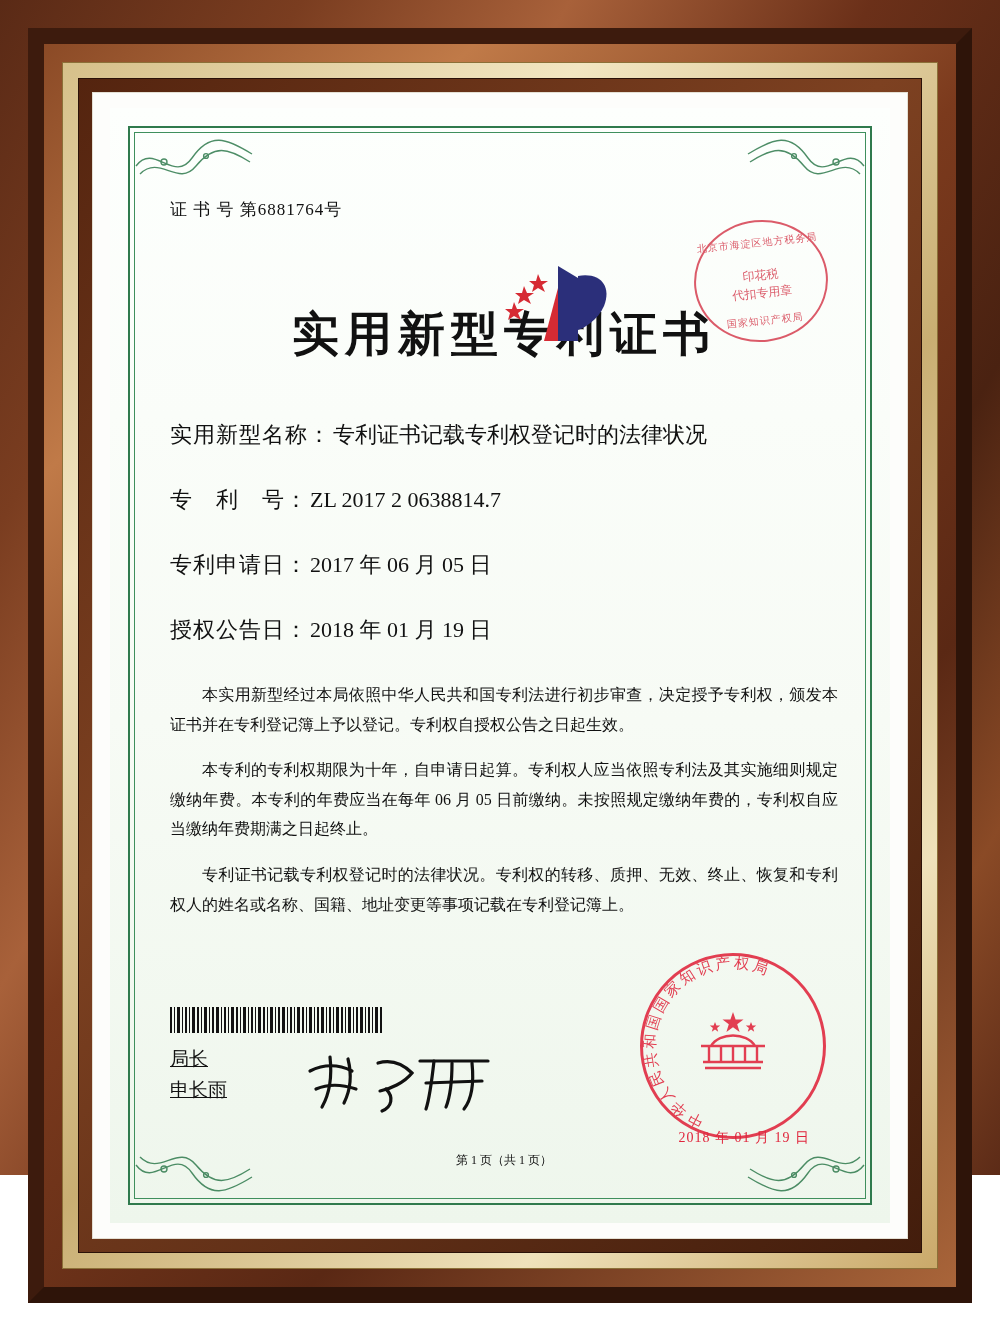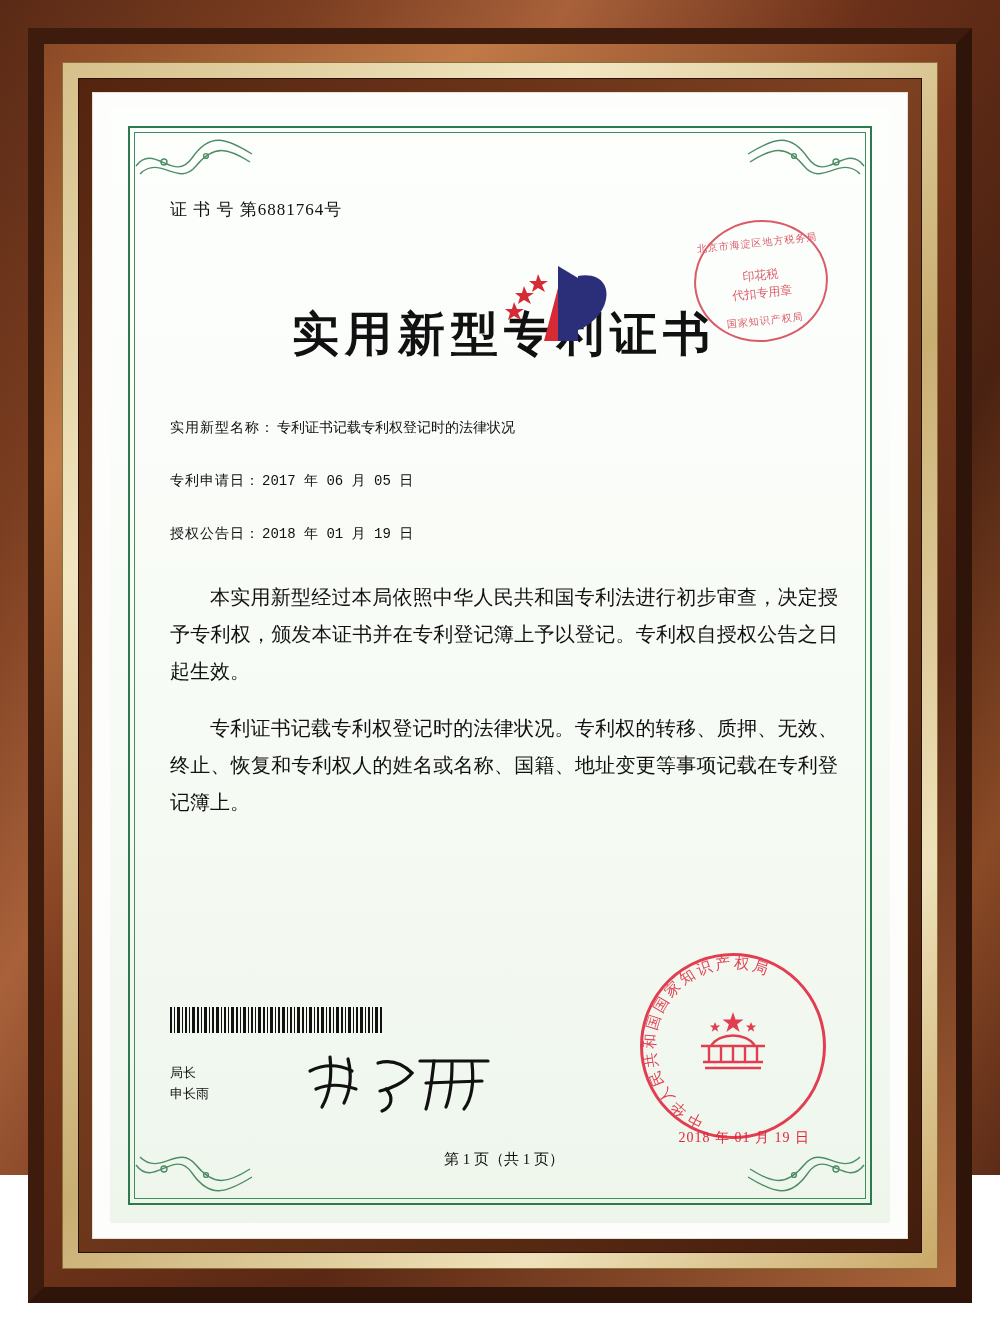--- a/index.html
+++ b/index.html
@@ -85,49 +85,49 @@
   .stamp-tax .st-bot{font-size:10px;margin-top:12px;letter-spacing:1px;}
 
   .title{
     text-align:center;margin-top:82px;
     font-size:47px;font-weight:bold;letter-spacing:6px;color:#111;
     font-family:"DejaVu Serif", serif;
   }
 
   .fields{margin-top:52px;}
   .field{
-    display:flex;font-size:14px;color:#111;margin-bottom:32px;line-height:1.5;font-family:Liberation Mono, monospace;
+    display:flex;font-size:22px;color:#111;margin-bottom:32px;line-height:1.5;
   }
   .f-label{white-space:nowrap;letter-spacing:1px;}
   .f-value{margin-left:2px;}
 
-  .paras{margin-top:34px;font-size:20px;line-height:1.85;color:#111;text-align:justify;}
+  .paras{margin-top:34px;font-size:16px;line-height:1.85;color:#111;text-align:justify;}
   .para{text-indent:2em;}
 
   .barcode{position:absolute;left:0;bottom:150px;width:215px;height:26px;}
   .barcode svg{width:100%;height:100%;display:block;}
 
-  .sign-block{position:absolute;left:0;bottom:78px;font-size:13px;line-height:1.6;color:#111;}
+  .sign-block{position:absolute;left:0;bottom:78px;font-size:19px;line-height:1.6;color:#111;text-decoration:underline;}
   .sign-img{position:absolute;left:130px;bottom:68px;width:200px;height:70px;color:#111;}
   .sign-img svg{width:100%;height:100%;}
 
   .stamp-gov{
     position:absolute;right:12px;bottom:44px;width:180px;height:180px;
     border:3px solid #e0253c;border-radius:50%;
     color:#e0253c;opacity:.88;
   }
   .stamp-gov .ring-text{
     position:absolute;left:0;top:0;width:100%;height:100%;
   }
   .stamp-date{
     position:absolute;right:28px;bottom:36px;font-size:14px;color:#e0253c;letter-spacing:1px;
   }
 
   .page-foot{
-    position:absolute;left:0;right:0;bottom:14px;text-align:center;font-size:15px;color:#111;
+    position:absolute;left:0;right:0;bottom:14px;text-align:center;font-size:12px;color:#111;
   }
   .emblem{position:absolute;left:50%;top:50%;transform:translate(-50%,-50%);width:88px;height:88px;}
 </style>
 </head>
 <body>
 
 <div class="frame-outer">
   <div class="frame-bevel"></div>
   <div class="frame-gold"></div>
   <div class="frame-inner-dark"></div>
@@ -196,31 +196,36 @@
       </div>
 
       <div class="title">实用新型专利证书</div>
 
       <div class="fields">
         <div class="field">
           <span class="f-label">实用新型名称：</span>
           <span class="f-value">专利证书记载专利权登记时的法律状况</span>
         </div>
         <div class="field">
+          <span class="f-label">专　利　号：</span>
+          <span class="f-value">ZL 2017 2 0638814.7</span>
+        </div>
+        <div class="field">
           <span class="f-label">专利申请日：</span>
           <span class="f-value">2017 年 06 月 05 日</span>
         </div>
         <div class="field">
           <span class="f-label">授权公告日：</span>
           <span class="f-value">2018 年 01 月 19 日</span>
         </div>
       </div>
 
       <div class="paras">
         <p class="para">本实用新型经过本局依照中华人民共和国专利法进行初步审查，决定授予专利权，颁发本证书并在专利登记簿上予以登记。专利权自授权公告之日起生效。</p>
+        <p class="para">本专利的专利权期限为十年，自申请日起算。专利权人应当依照专利法及其实施细则规定缴纳年费。本专利的年费应当在每年 06 月 05 日前缴纳。未按照规定缴纳年费的，专利权自应当缴纳年费期满之日起终止。</p>
         <p class="para">专利证书记载专利权登记时的法律状况。专利权的转移、质押、无效、终止、恢复和专利权人的姓名或名称、国籍、地址变更等事项记载在专利登记簿上。</p>
       </div>
 
       <div class="barcode">
         <svg viewBox="0 0 215 26" preserveAspectRatio="none">
           <g fill="#111">
             <rect x="0" y="0" width="2" height="26"></rect>
               <rect x="4" y="0" width="1" height="26"></rect>
             <rect x="7" y="0" width="3" height="26"></rect>
               <rect x="12" y="0" width="1" height="26"></rect>

